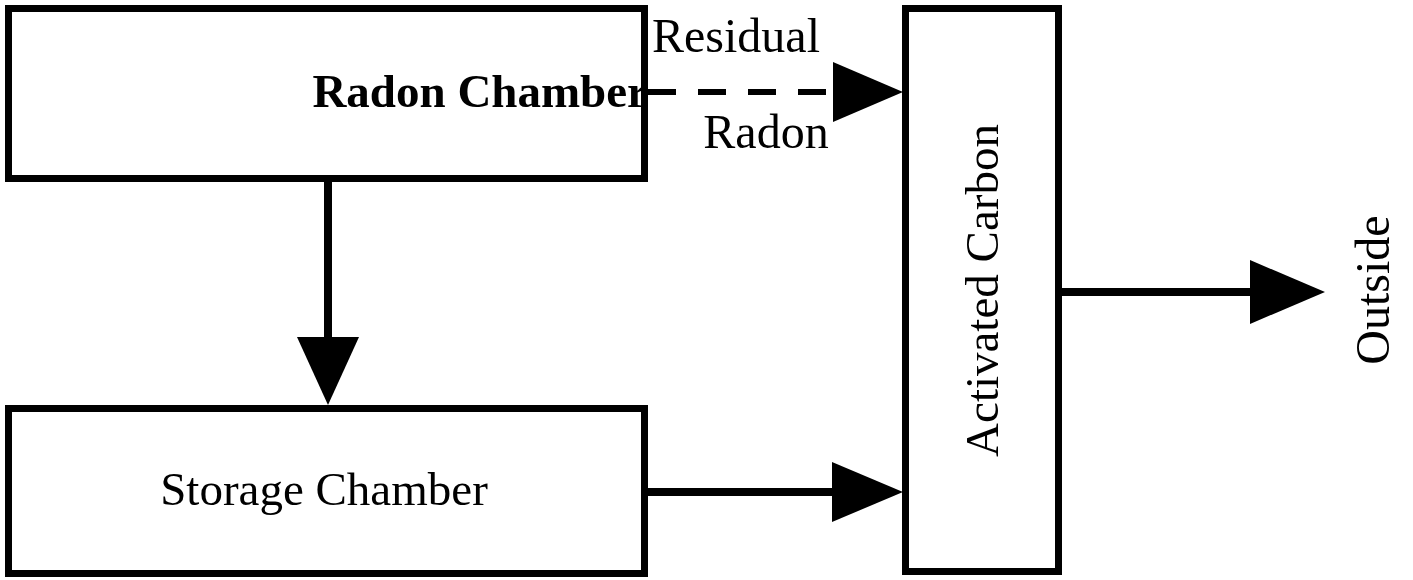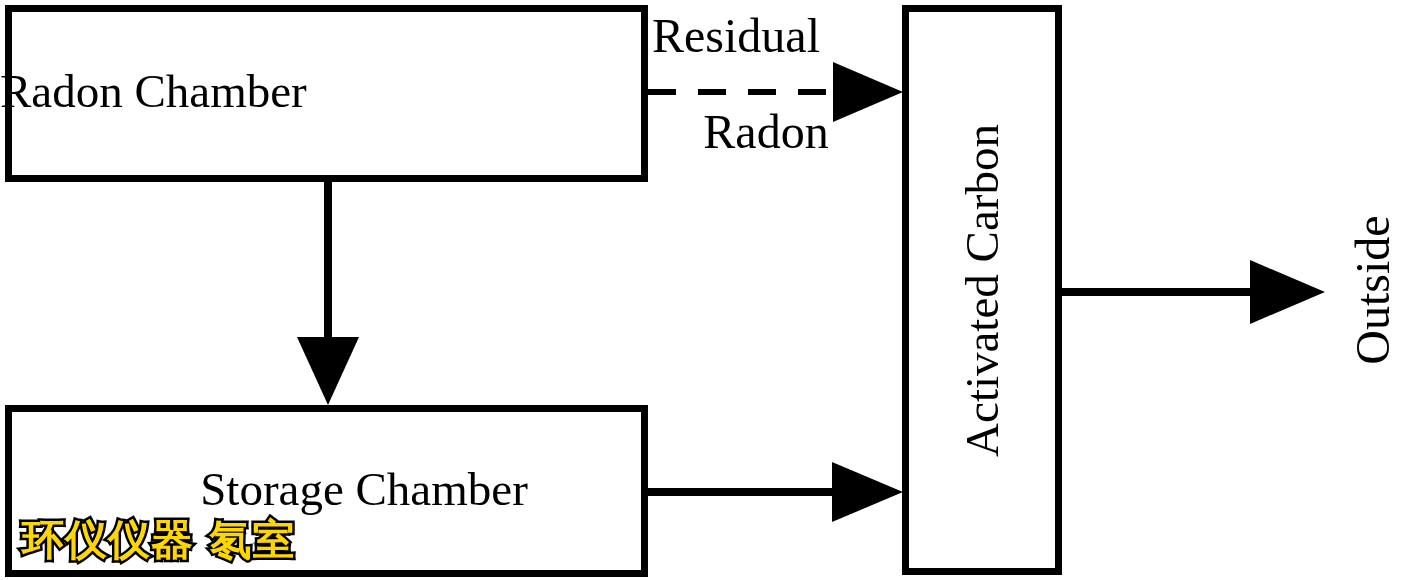--- a/index.html
+++ b/index.html
@@ -28,22 +28,22 @@
   #activated-carbon-box{ left: 902px; top: 5px;   width: 160px; height: 570px; }
 
   
   .box-label {
     position: absolute;
     color: #000000;
     font-size: 47px;
     line-height: 1;
     white-space: nowrap;
   }
-  #radon-chamber-label   { left: 0;   top: 68px;  width: 648px; text-align: left; }
-  #storage-chamber-label { left: 0;   top: 466px; width: 648px; text-align: center; margin-left: 40px; }
+  #radon-chamber-label   { left: 0;   top: 68px;  width: 648px; text-align: right; font-weight: bold; }
+  #storage-chamber-label { left: 0;   top: 466px; width: 648px; text-align: center; }
 
   
   #activated-carbon-label {
     position: absolute;
     left: 902px;
     top: 5px;
     width: 160px;
     height: 570px;
     display: flex;
     align-items: center;
@@ -169,15 +169,14 @@
   </div>
 
   <div id="residual-label">Residual</div>
 
   <div id="radon-edge-label">Radon</div>
 
   <div id="outside-label">
     <span>Outside</span>
   </div>
 
-  <div id="watermark">环仪仪器 氡室</div>
 
 </div>
 
 </body></html>

